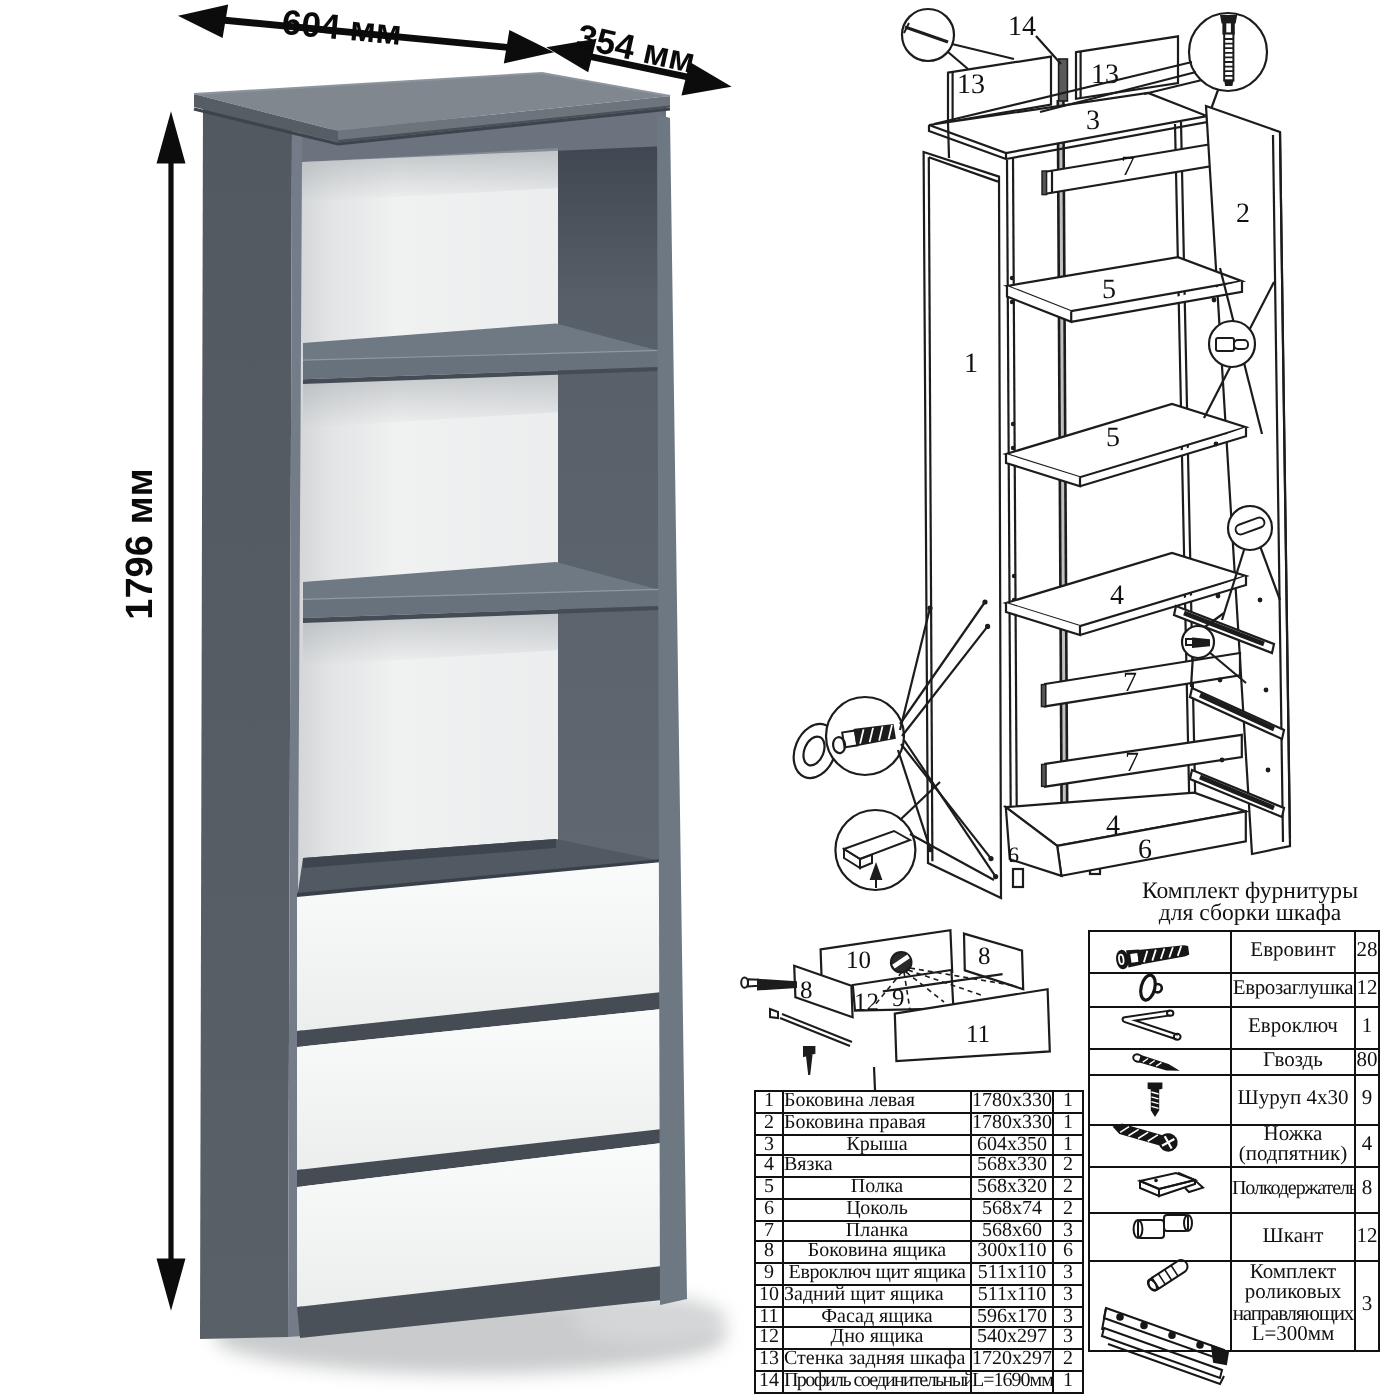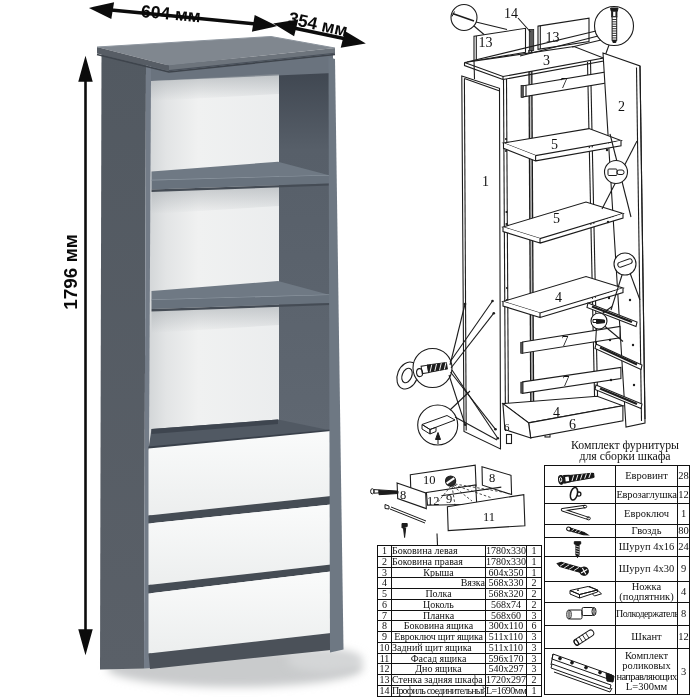--- a/index.html
+++ b/index.html
@@ -350,21 +350,21 @@
           <td style="text-align:center">1</td>
         </tr>
   <tr>
           <td style="text-align:center">3</td>
           <td style="text-align:center">Крыша</td>
           <td style="text-align:center">604х350</td>
           <td style="text-align:center">1</td>
         </tr>
   <tr>
           <td style="text-align:center">4</td>
-          <td style="text-align:right">Вязка</td>
+          <td style="text-align:left">Вязка</td>
           <td style="text-align:center">568х330</td>
           <td style="text-align:center">2</td>
         </tr>
   <tr>
           <td style="text-align:center">5</td>
           <td style="text-align:center">Полка</td>
           <td style="text-align:center">568х320</td>
           <td style="text-align:center">2</td>
         </tr>
   <tr>
@@ -445,25 +445,20 @@
   <tr style="height:21.3px">
           <td></td>
           <td style="text-align:center">Евроключ</td>
           <td style="text-align:center">1</td>
         </tr>
   <tr style="height:13.7px">
           <td></td>
           <td style="text-align:center">Гвоздь</td>
           <td style="text-align:center">80</td>
         </tr>
-  <tr style="height:18.8px">
-          <td></td>
-          <td style="text-align:center">Шуруп 4х16</td>
-          <td style="text-align:center">24</td>
-        </tr>
   <tr style="height:24.3px">
           <td></td>
           <td style="text-align:center">Шуруп 4х30</td>
           <td style="text-align:center">9</td>
         </tr>
   <tr style="height:20.4px">
           <td></td>
           <td style="text-align:center;line-height:10px">Ножка<br>(подпятник)</td>
           <td style="text-align:center">4</td>
         </tr>

